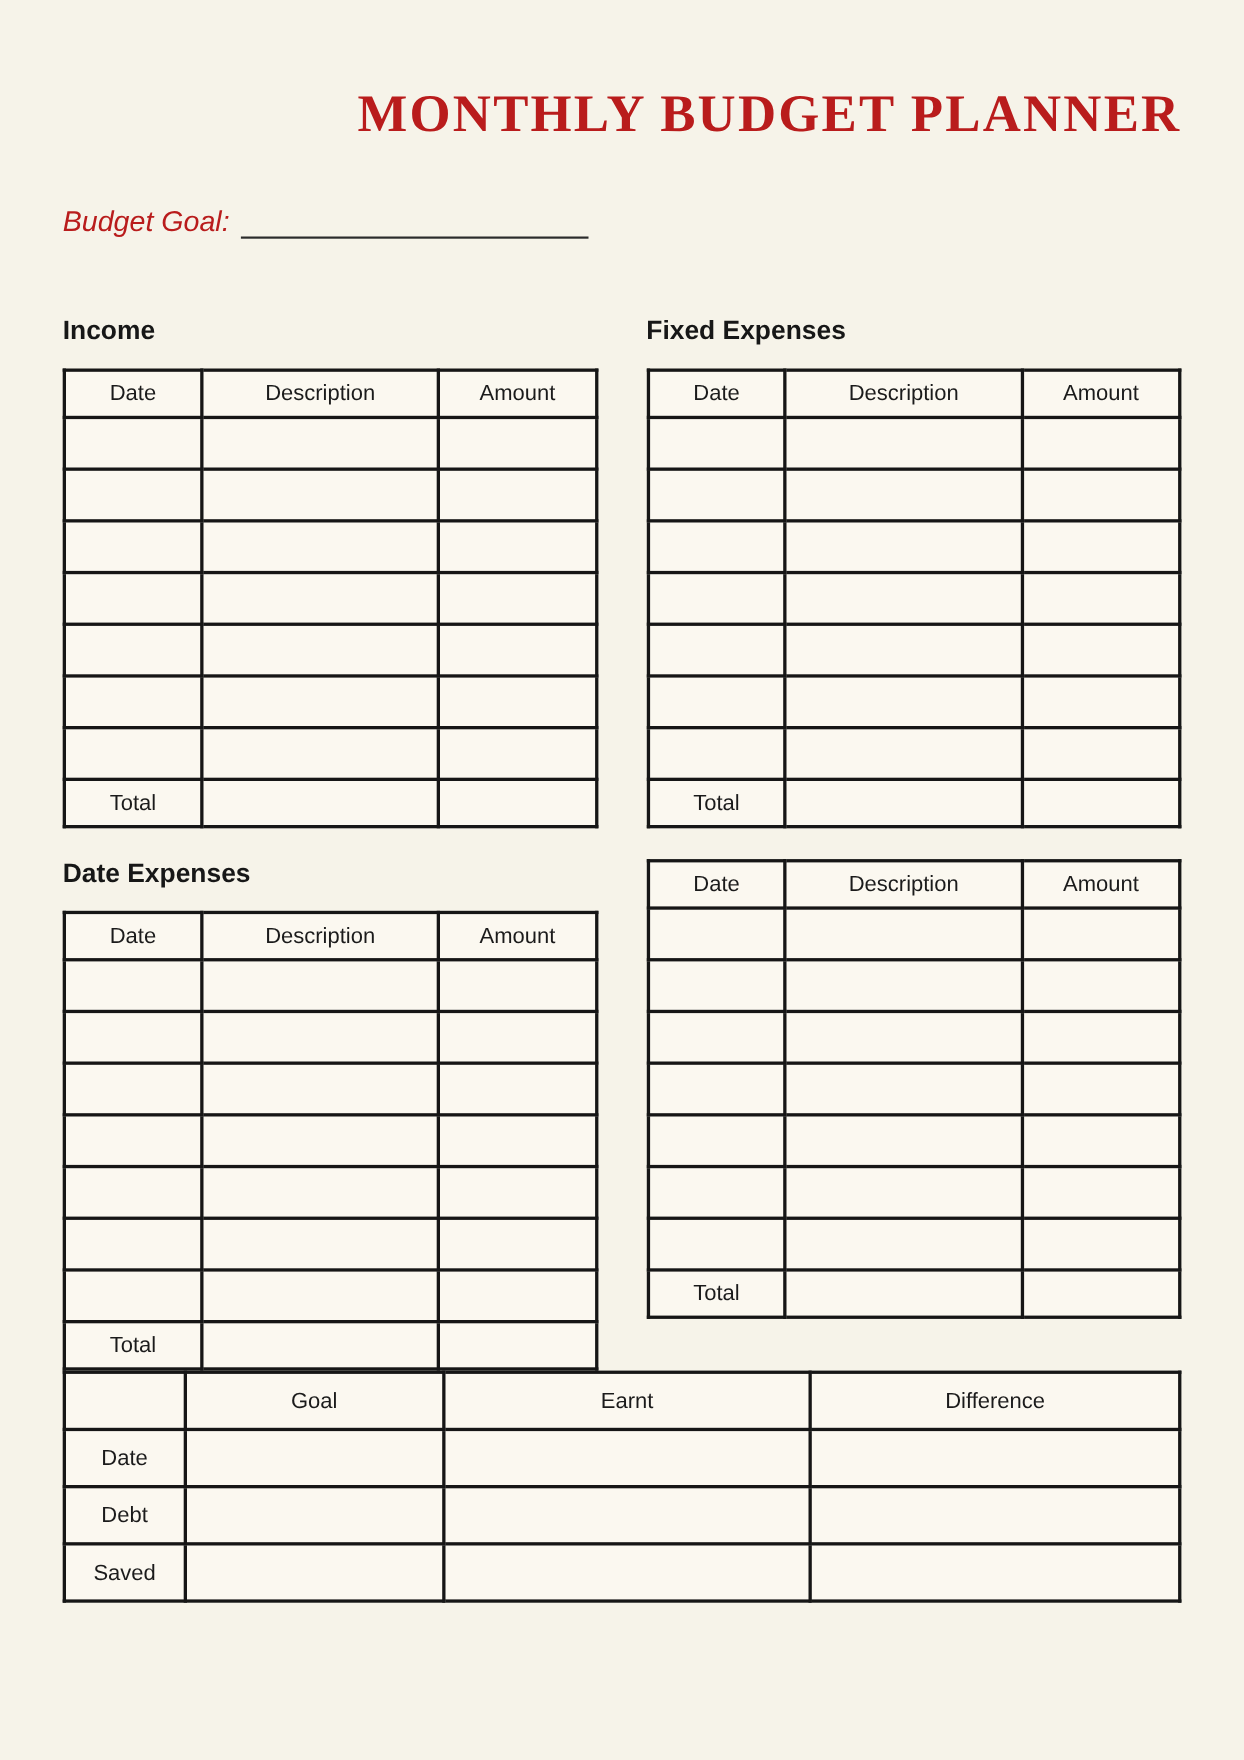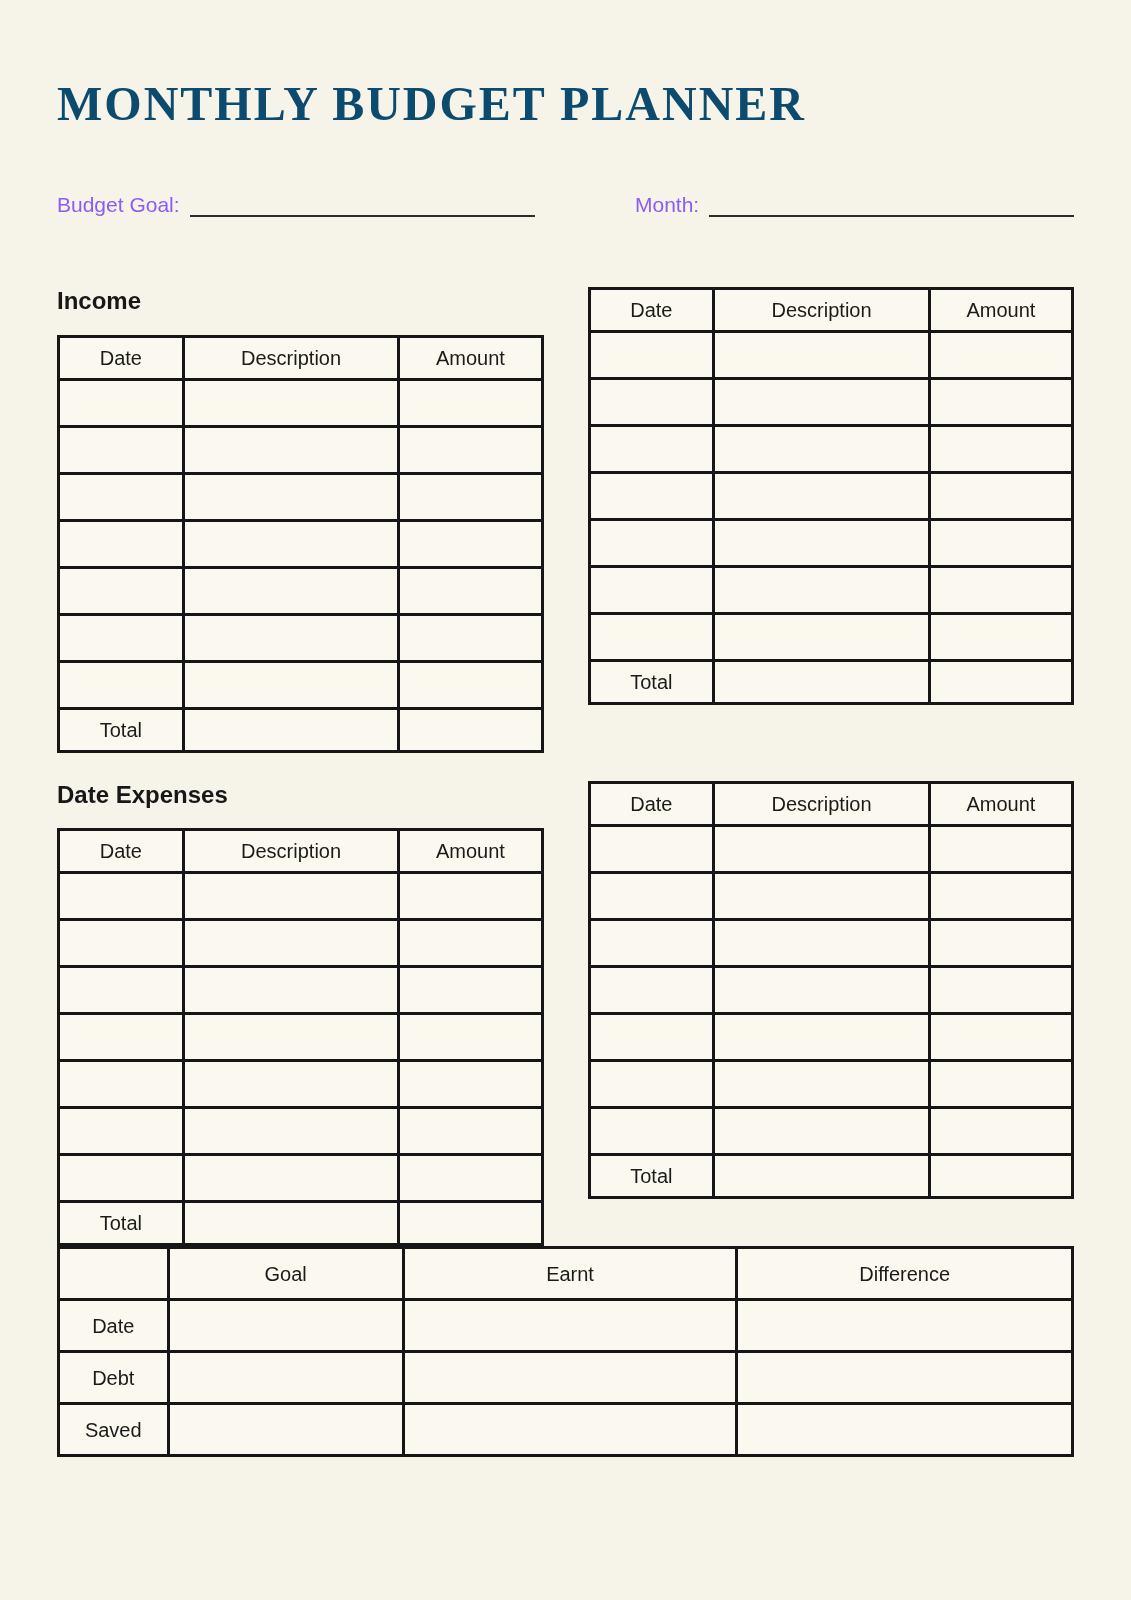--- a/index.html
+++ b/index.html
@@ -6,31 +6,31 @@
   body{
     width:1131px;height:1600px;
     background:#f6f3e9;
     font-family:"Liberation Sans","DejaVu Sans",sans-serif;
     color:#1b1b1b;
     -webkit-font-smoothing:antialiased;
   }
   .page{box-sizing:border-box;width:1131px;height:1600px;padding:76px 57px 0;overflow:hidden;}
 
   .title{
-    margin:0;text-align:left;
+    margin:0;text-align:right;
     font-family:"Liberation Serif","DejaVu Serif",serif;
-    font-size:48px;font-weight:600;letter-spacing:2px;color:#0c4a6e;
+    font-size:48px;font-weight:600;letter-spacing:2px;color:#b91c1c;
     line-height:1.15;white-space:nowrap;
   }
 
   .fields-row{display:flex;align-items:flex-end;margin-top:50px;}
   .field{display:flex;align-items:flex-end;}
   .field-goal{width:478px;}
   .field-month{flex:1;margin-left:100px;}
-  .field-label{font-size:21px;color:#8b5cf6;white-space:nowrap;line-height:1.15;}
+  .field-label{font-size:26px;color:#b91c1c;white-space:nowrap;line-height:1.15;font-style:italic;}
   .field-line{flex:1;height:34px;border-bottom:2px solid #2b2b2b;margin-left:10px;}
 
   .sections-grid{
     display:grid;grid-template-columns:1fr 1fr;
     column-gap:44px;row-gap:28px;margin-top:70px;
   }
   .section-heading{
     margin:0 0 20px;font-size:24px;font-weight:700;color:#171717;line-height:1.15;
   }
 
@@ -52,24 +52,20 @@
 </head>
 <body>
 
 <div class="page">
 
   <h1 class="title">MONTHLY BUDGET PLANNER</h1>
 
   <div class="fields-row">
     <div class="field field-goal">
       <span class="field-label">Budget Goal:</span>
-      <span class="field-line"></span>
-    </div>
-    <div class="field field-month">
-      <span class="field-label">Month:</span>
       <span class="field-line"></span>
     </div>
   </div>
 
   <div class="sections-grid" id="sections-grid">
       <div class="section">
         <h2 class="section-heading">Income</h2>
         <table class="sheet budget">
           <colgroup>
             <col style="width: 25.8%;">
@@ -121,20 +117,21 @@
             </tr>
             <tr class="total">
               <td>Total</td>
               <td></td>
               <td></td>
             </tr>
           </tbody>
         </table>
       </div>
       <div class="section">
+        <h2 class="section-heading">Fixed Expenses</h2>
         <table class="sheet budget">
           <colgroup>
             <col style="width: 25.8%;">
             <col style="width: 44.6%;">
             <col style="width: 29.6%;">
           </colgroup>
           <thead>
             <tr>
               <th>Date</th>
               <th>Description</th>

